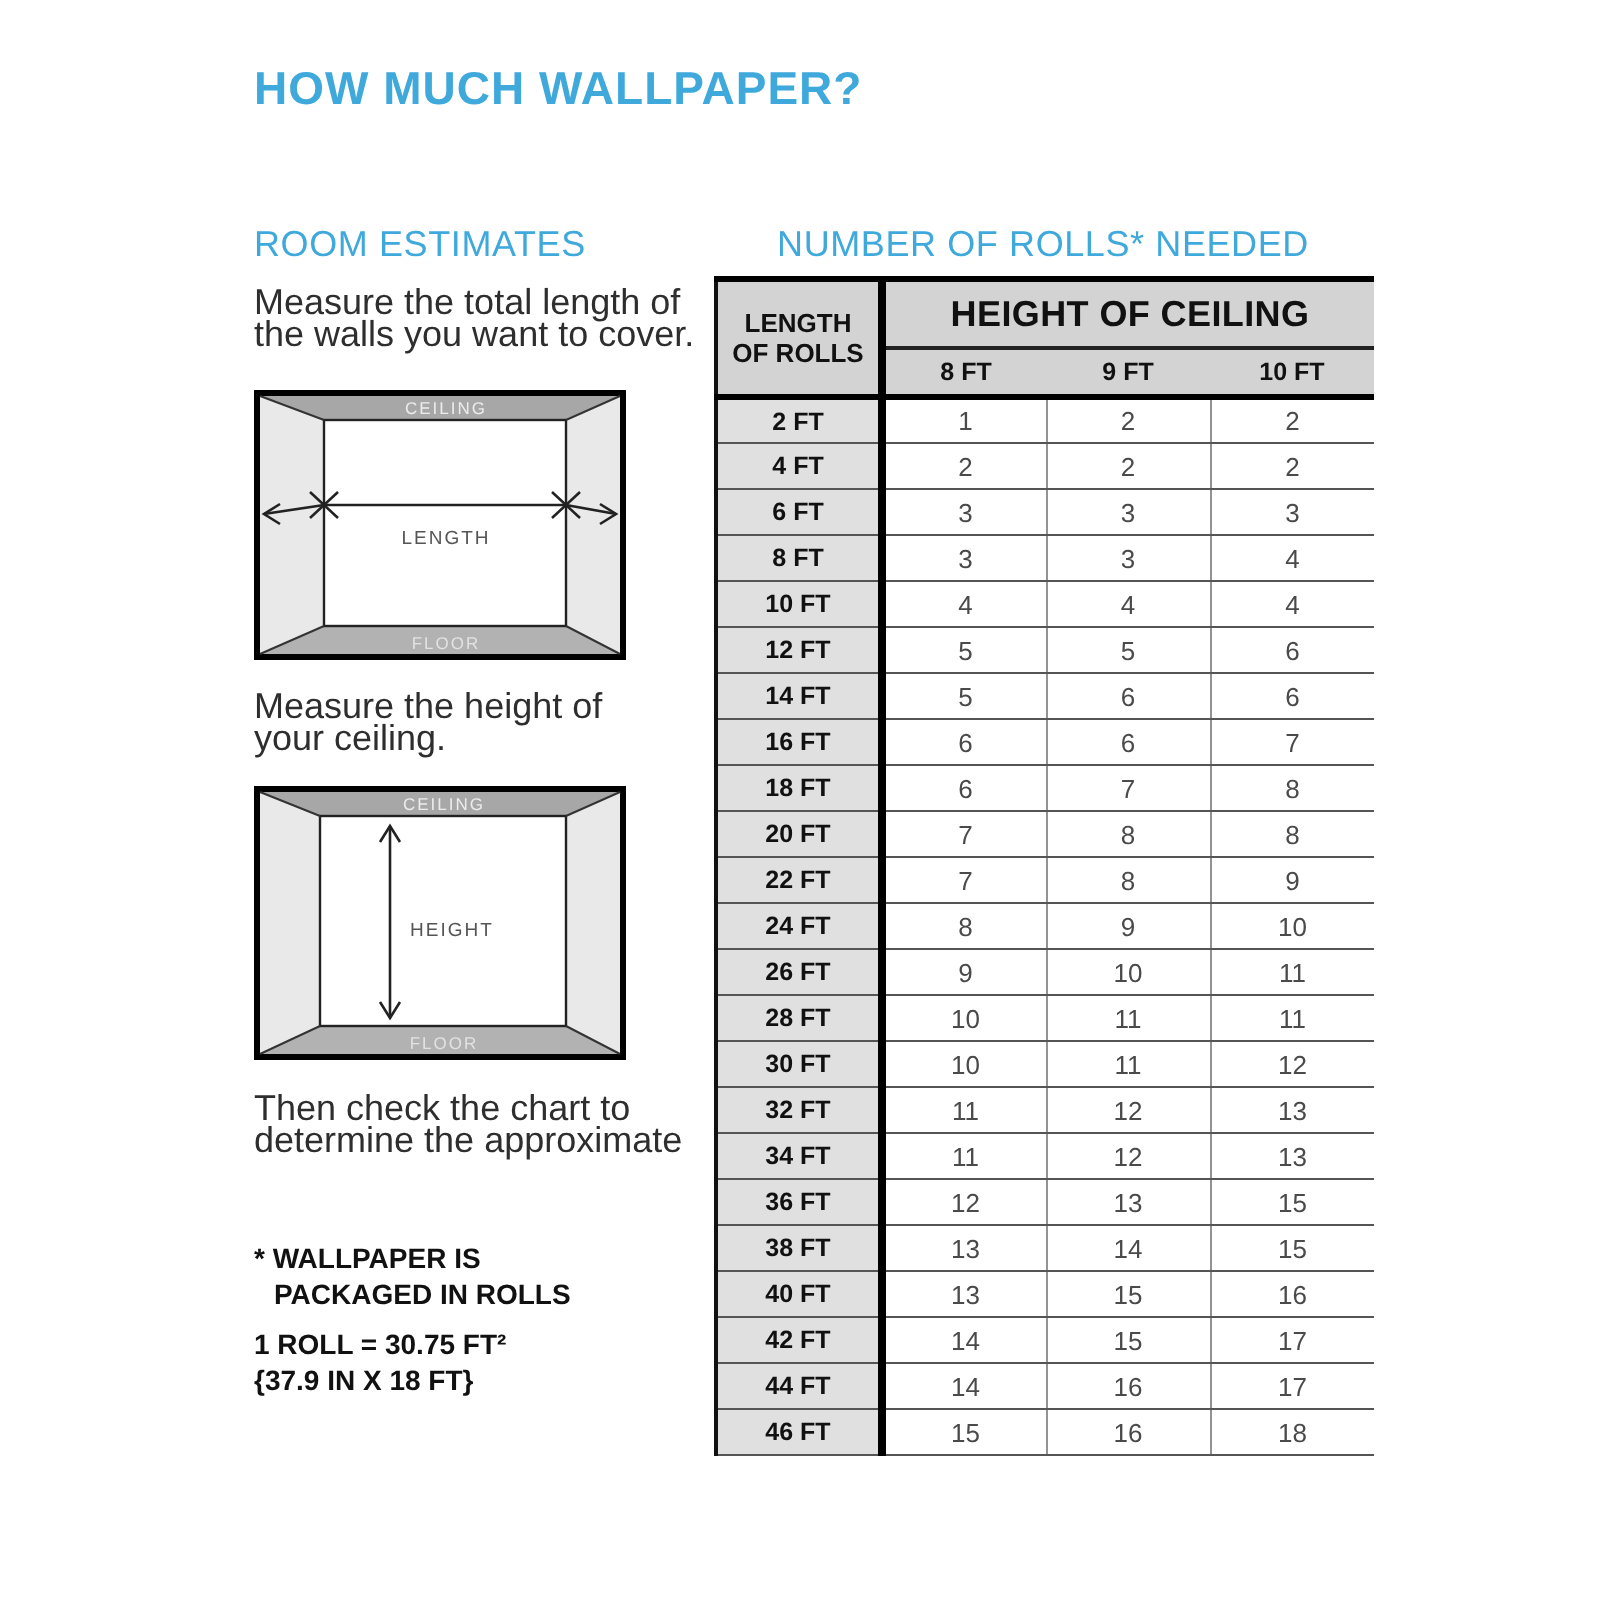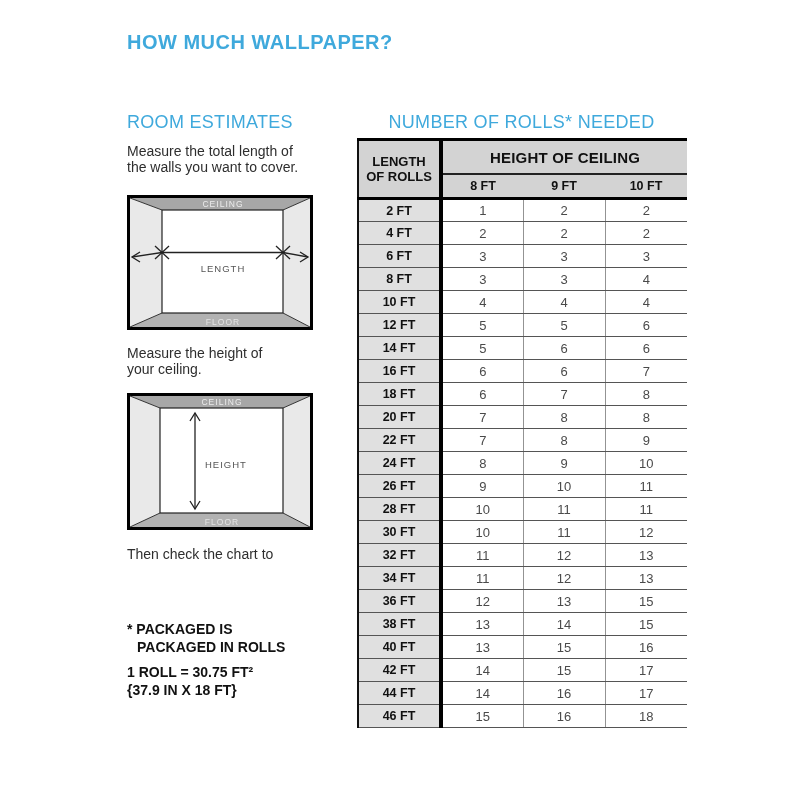--- a/index.html
+++ b/index.html
@@ -2,28 +2,28 @@
 <html style="--accent: #3fa9dc; --header_gray: #d3d3d3; --row_gray: #e0e0e0; --diagram_ceiling_gray: #a7a7a7; --diagram_floor_gray: #b2b2b2; --diagram_wall_gray: #e9e9e9;"><head>
 <meta charset="utf-8">
 <style>
   html,body{margin:0;padding:0;}
   body{
     width:800px;height:800px;background:#ffffff;position:relative;
     font-family:"Liberation Sans",sans-serif;color:#2e2e2e;overflow:hidden;
   }
   .page-title{
     position:absolute;left:127px;top:31px;
-    font-size:20px;font-weight:bold;letter-spacing:.5px;color:var(--accent);
+    font-size:23px;font-weight:bold;letter-spacing:.5px;color:var(--accent);
   }
   .section-heading{
     font-size:18px;font-weight:normal;letter-spacing:.3px;color:var(--accent);
   }
   #room-estimates-heading{position:absolute;left:127px;top:112px;}
   #table-heading{position:absolute;left:357px;top:112px;width:329px;text-align:center;}
-  .para{position:absolute;left:127px;font-size:14px;line-height:15.5px;color:#2e2e2e;}
+  .para{position:absolute;left:127px;font-size:18px;line-height:15.5px;color:#2e2e2e;}
   #para-length{top:144px;}
   #para-height{top:346px;}
   #para-chart{top:547px;}
   #diagram-length{position:absolute;left:127px;top:195px;}
   #diagram-height{position:absolute;left:127px;top:393px;}
   .bold-note{position:absolute;left:127px;font-size:14px;line-height:18px;font-weight:bold;color:#111;}
   #note-rolls{top:620px;}
   #note-rolls .line2{margin-left:10px;}
   #note-rollsize{top:663px;}
   .diagram-label{letter-spacing:1px;}
@@ -35,21 +35,21 @@
     border-top:3px solid #000;border-left:2px solid #111;
   }
   #rolls-table th,#rolls-table td{padding:0;}
   #rolls-table thead th{
     background:var(--header_gray);color:#111;font-weight:bold;
   }
   .wall-header{
     border-right:4px solid #000;border-bottom:3px solid #000;
     font-size:13px;line-height:15px;
   }
-  .ceiling-header{height:32px;font-size:15px;border-bottom:2px solid #222;letter-spacing:.2px;}
+  .ceiling-header{height:32px;font-size:18px;border-bottom:2px solid #222;letter-spacing:.2px;}
   .sub-header th{height:22px;font-size:12.5px;border-bottom:3px solid #000;}
   #rolls-table tbody tr{height:23px;margin-top:32px;}
   #rolls-table tbody th{
     background:var(--row_gray);font-weight:bold;font-size:12.5px;color:#111;
     border-right:4px solid #000;border-bottom:1.5px solid #555;
   }
   #rolls-table tbody td{
     font-size:13px;color:#4a4a4a;text-align:center;background:#fff;
     border-bottom:1.5px solid #555;
   }
@@ -119,24 +119,25 @@
     <polyline points="63,28 68,20 73,28"></polyline>
     <polyline points="63,108 68,116 73,108"></polyline>
   </g>
   <text class="diagram-label" x="95" y="12" text-anchor="middle" font-size="8.5" fill="#ececec">CEILING</text>
   <text class="diagram-label" x="95" y="131.5" text-anchor="middle" font-size="8.5" fill="#e2e2e2">FLOOR</text>
   <text class="diagram-label" x="78" y="75" text-anchor="start" font-size="9.5" fill="#555555">HEIGHT</text>
 </svg>
 
 <div class="para" id="para-chart">
   <div>Then check the chart to</div>
+  <div>determine the approximate</div>
 </div>
 
 <div class="bold-note" id="note-rolls">
-  <div>* PACKAGED IS</div>
+  <div>* WALLPAPER IS</div>
   <div class="line2">PACKAGED IN ROLLS</div>
 </div>
 
 <div class="bold-note" id="note-rollsize">
   <div>1 ROLL = 30.75 FT²</div>
   <div>{37.9 IN X 18 FT}</div>
 </div>
 
 <div class="section-heading" id="table-heading">NUMBER OF ROLLS* NEEDED</div>
 

